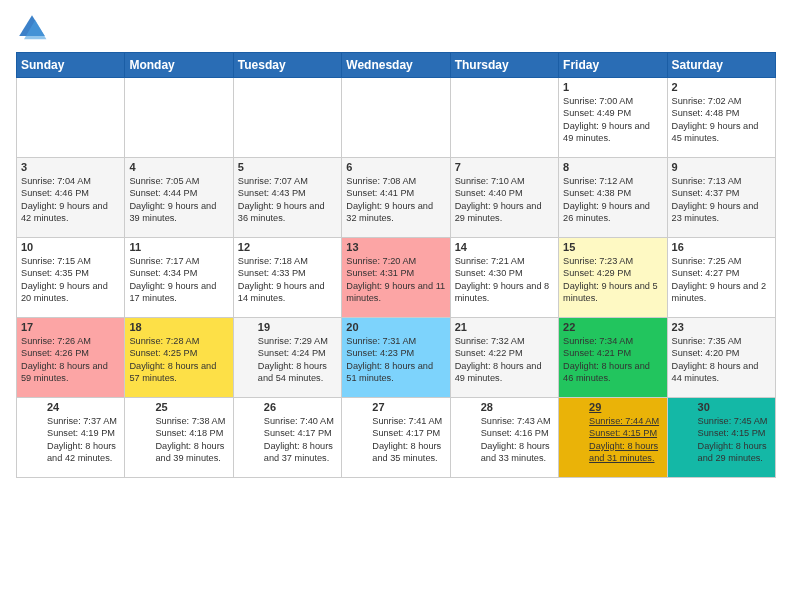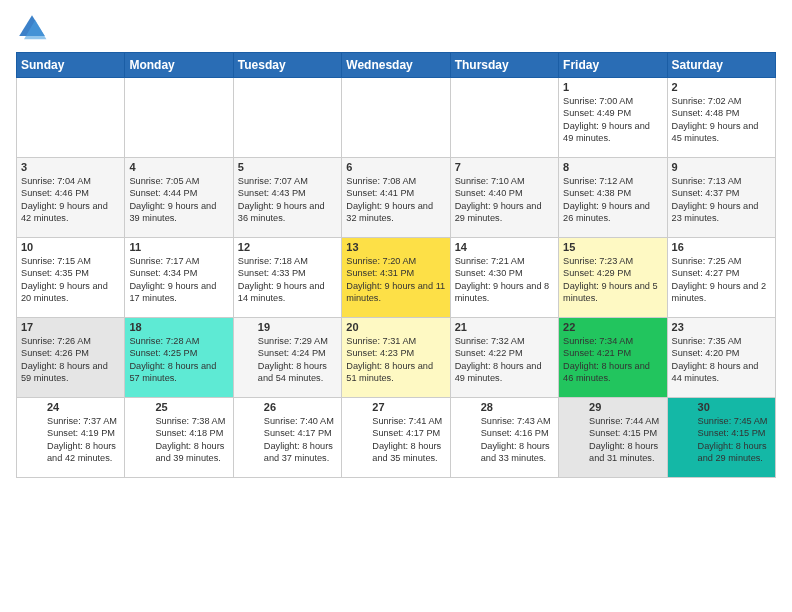--- a/index.html
+++ b/index.html
@@ -218,21 +218,21 @@
         <div class="cell-content">
           Sunrise: 7:17 AM<br>Sunset: 4:34 PM<br>Daylight: 9 hours and 17 minutes.
         </div>
       </td>
           <td style="background: rgb(255, 255, 255);">
         <span class="day-number">12</span>
         <div class="cell-content">
           Sunrise: 7:18 AM<br>Sunset: 4:33 PM<br>Daylight: 9 hours and 14 minutes.
         </div>
       </td>
-          <td style="background: #fde047;">
+          <td style="background: #fca5a5;">
         <span class="day-number">13</span>
         <div class="cell-content">
           Sunrise: 7:20 AM<br>Sunset: 4:31 PM<br>Daylight: 9 hours and 11 minutes.
         </div>
       </td>
           <td style="background: rgb(255, 255, 255);">
         <span class="day-number">14</span>
         <div class="cell-content">
           Sunrise: 7:21 AM<br>Sunset: 4:30 PM<br>Daylight: 9 hours and 8 minutes.
         </div>
@@ -244,39 +244,39 @@
         </div>
       </td>
           <td style="background: rgb(255, 255, 255);">
         <span class="day-number">16</span>
         <div class="cell-content">
           Sunrise: 7:25 AM<br>Sunset: 4:27 PM<br>Daylight: 9 hours and 2 minutes.
         </div>
       </td>
         </tr>
         <tr>
-          <td style="background: #e5e5e5;">
+          <td style="background: #fca5a5;">
         <span class="day-number">17</span>
         <div class="cell-content">
           Sunrise: 7:26 AM<br>Sunset: 4:26 PM<br>Daylight: 8 hours and 59 minutes.
         </div>
       </td>
-          <td style="background: #5eead4;">
+          <td style="background: #fde047;">
         <span class="day-number">18</span>
         <div class="cell-content">
           Sunrise: 7:28 AM<br>Sunset: 4:25 PM<br>Daylight: 8 hours and 57 minutes.
         </div>
       </td>
           <td style="background: rgb(245, 245, 245); padding-left: 24px;">
         <span class="day-number">19</span>
         <div class="cell-content">
           Sunrise: 7:29 AM<br>Sunset: 4:24 PM<br>Daylight: 8 hours and 54 minutes.
         </div>
       </td>
-          <td style="background: #fef9c3;">
+          <td style="background: #7dd3fc;">
         <span class="day-number">20</span>
         <div class="cell-content">
           Sunrise: 7:31 AM<br>Sunset: 4:23 PM<br>Daylight: 8 hours and 51 minutes.
         </div>
       </td>
           <td style="background: rgb(245, 245, 245); margin-left: 27px;">
         <span class="day-number">21</span>
         <div class="cell-content">
           Sunrise: 7:32 AM<br>Sunset: 4:22 PM<br>Daylight: 8 hours and 49 minutes.
         </div>
@@ -318,21 +318,21 @@
         <div class="cell-content">
           Sunrise: 7:41 AM<br>Sunset: 4:17 PM<br>Daylight: 8 hours and 35 minutes.
         </div>
       </td>
           <td style="background: rgb(255, 255, 255);">
         <span class="day-number">28</span>
         <div class="cell-content">
           Sunrise: 7:43 AM<br>Sunset: 4:16 PM<br>Daylight: 8 hours and 33 minutes.
         </div>
       </td>
-          <td style="background: #e5e5e5;">
+          <td style="background: #eab308; text-decoration: underline;">
         <span class="day-number">29</span>
         <div class="cell-content">
           Sunrise: 7:44 AM<br>Sunset: 4:15 PM<br>Daylight: 8 hours and 31 minutes.
         </div>
       </td>
           <td style="background: #14b8a6;">
         <span class="day-number">30</span>
         <div class="cell-content">
           Sunrise: 7:45 AM<br>Sunset: 4:15 PM<br>Daylight: 8 hours and 29 minutes.
         </div>

